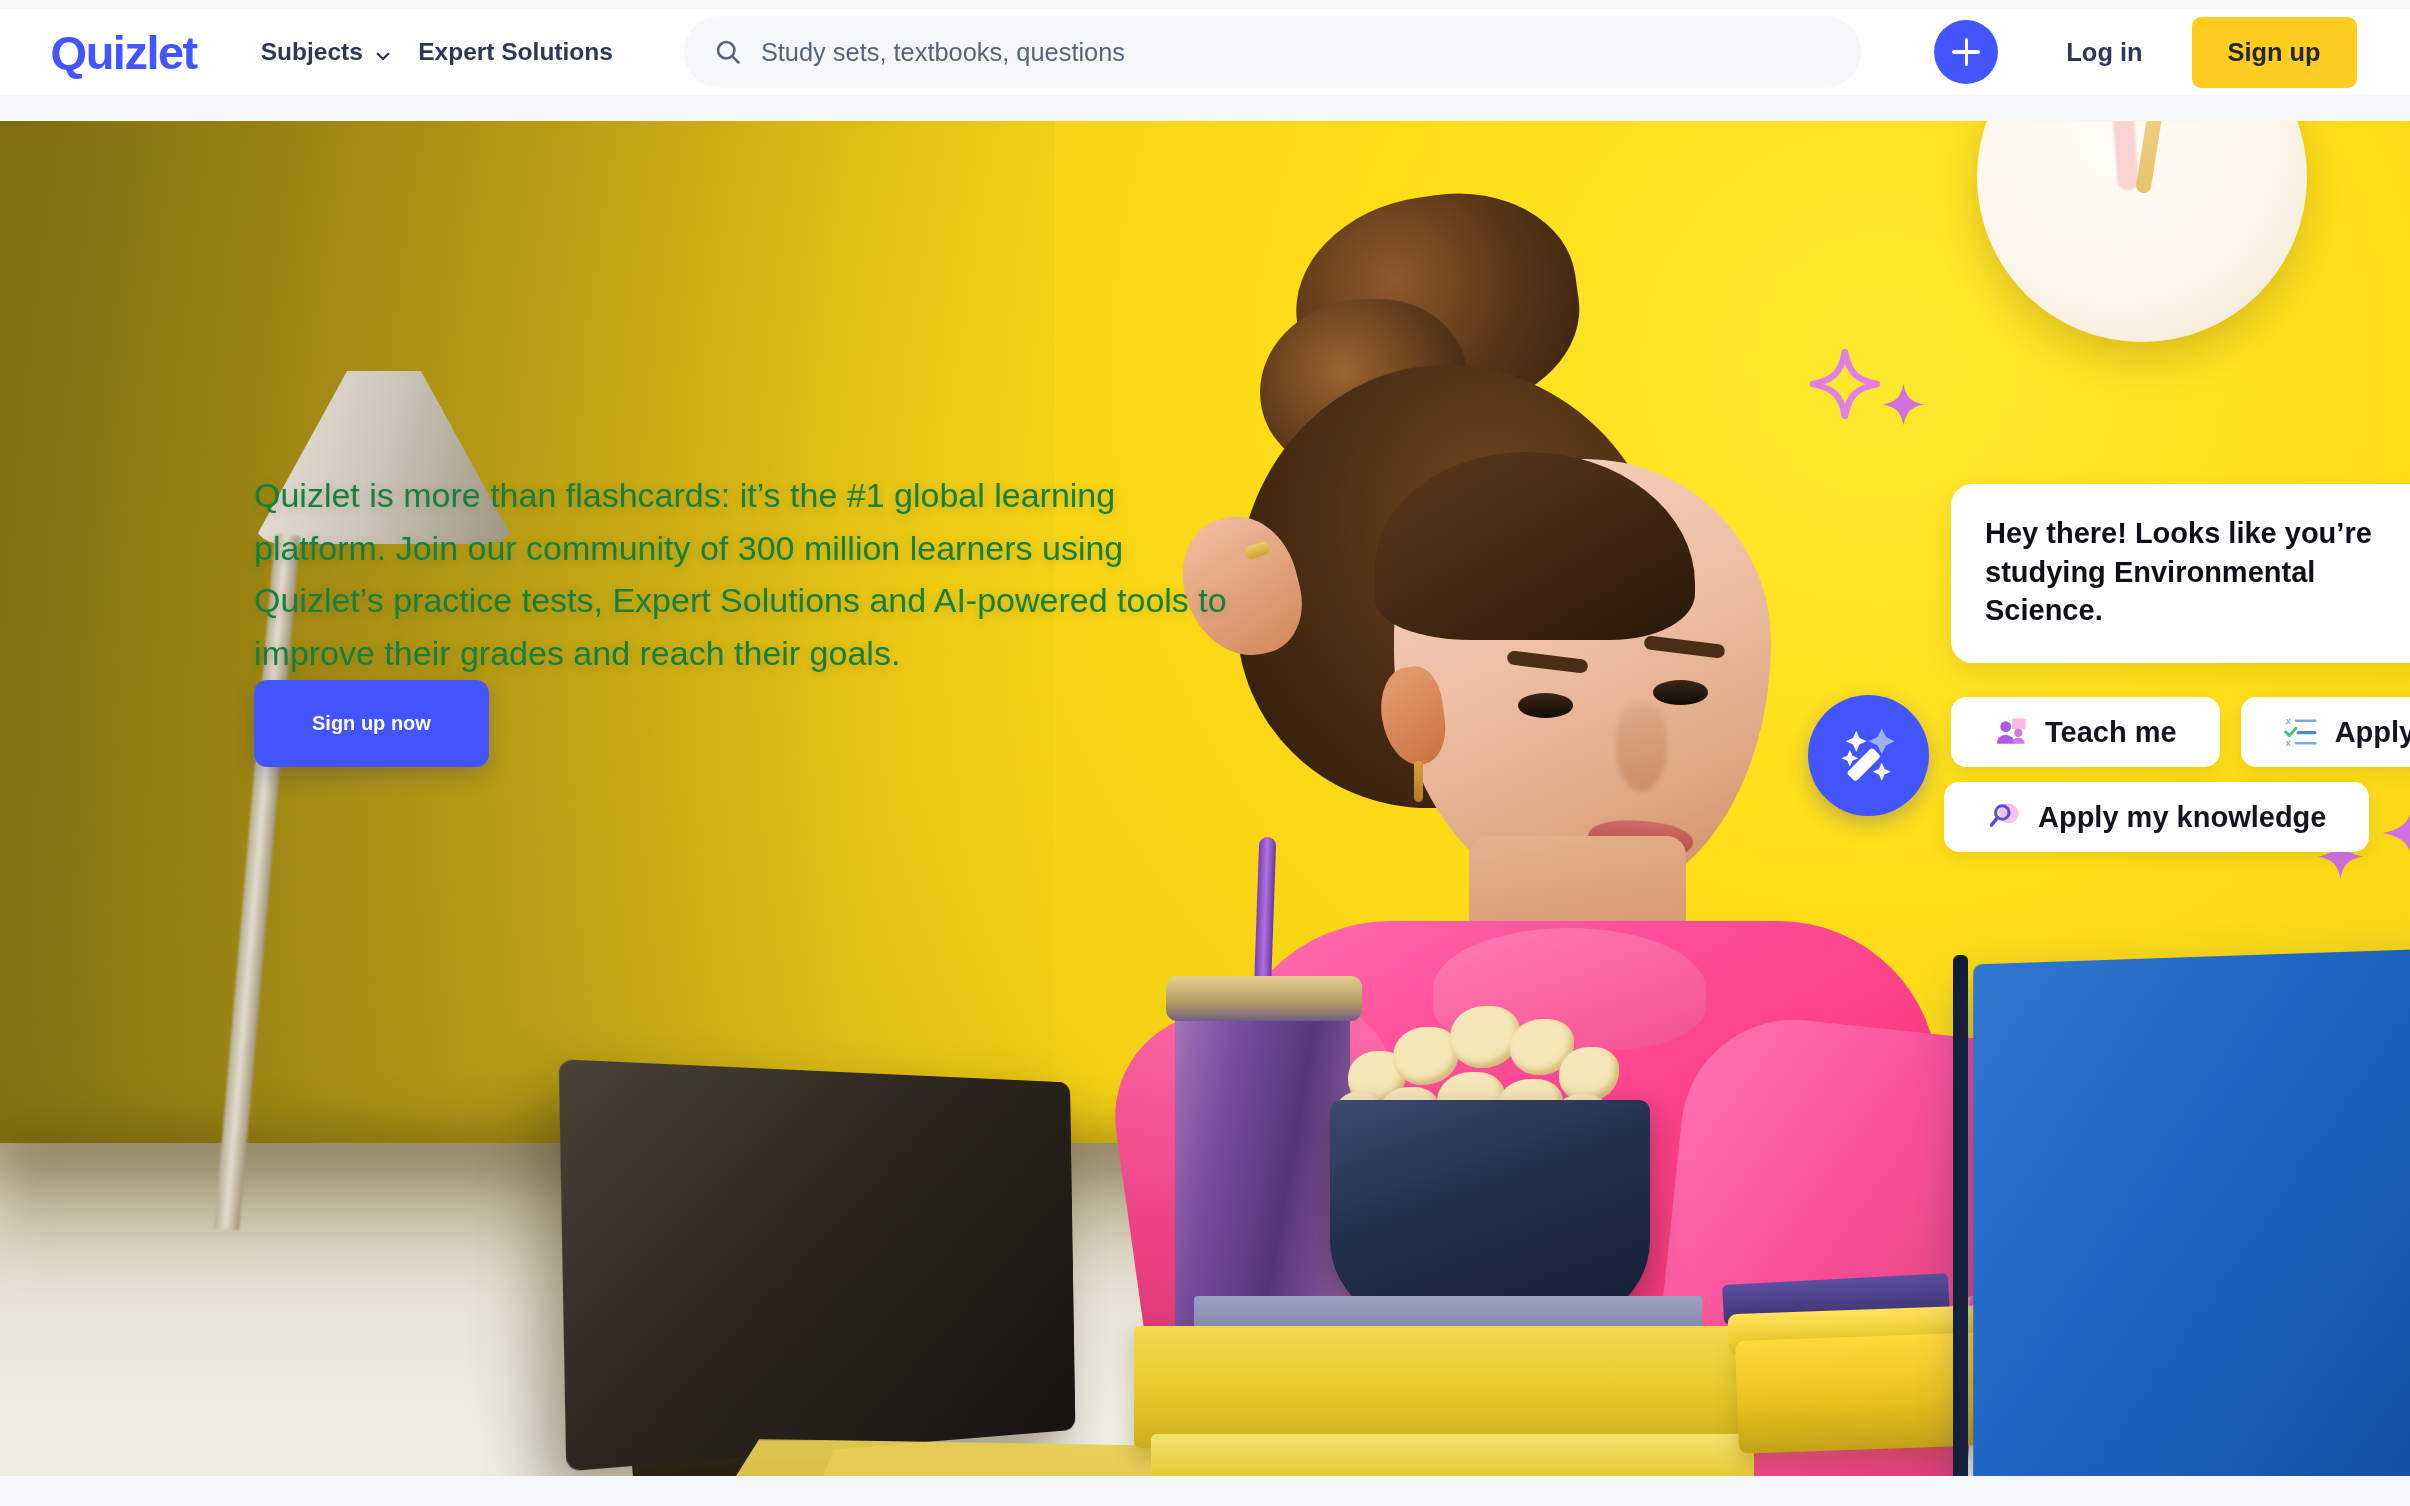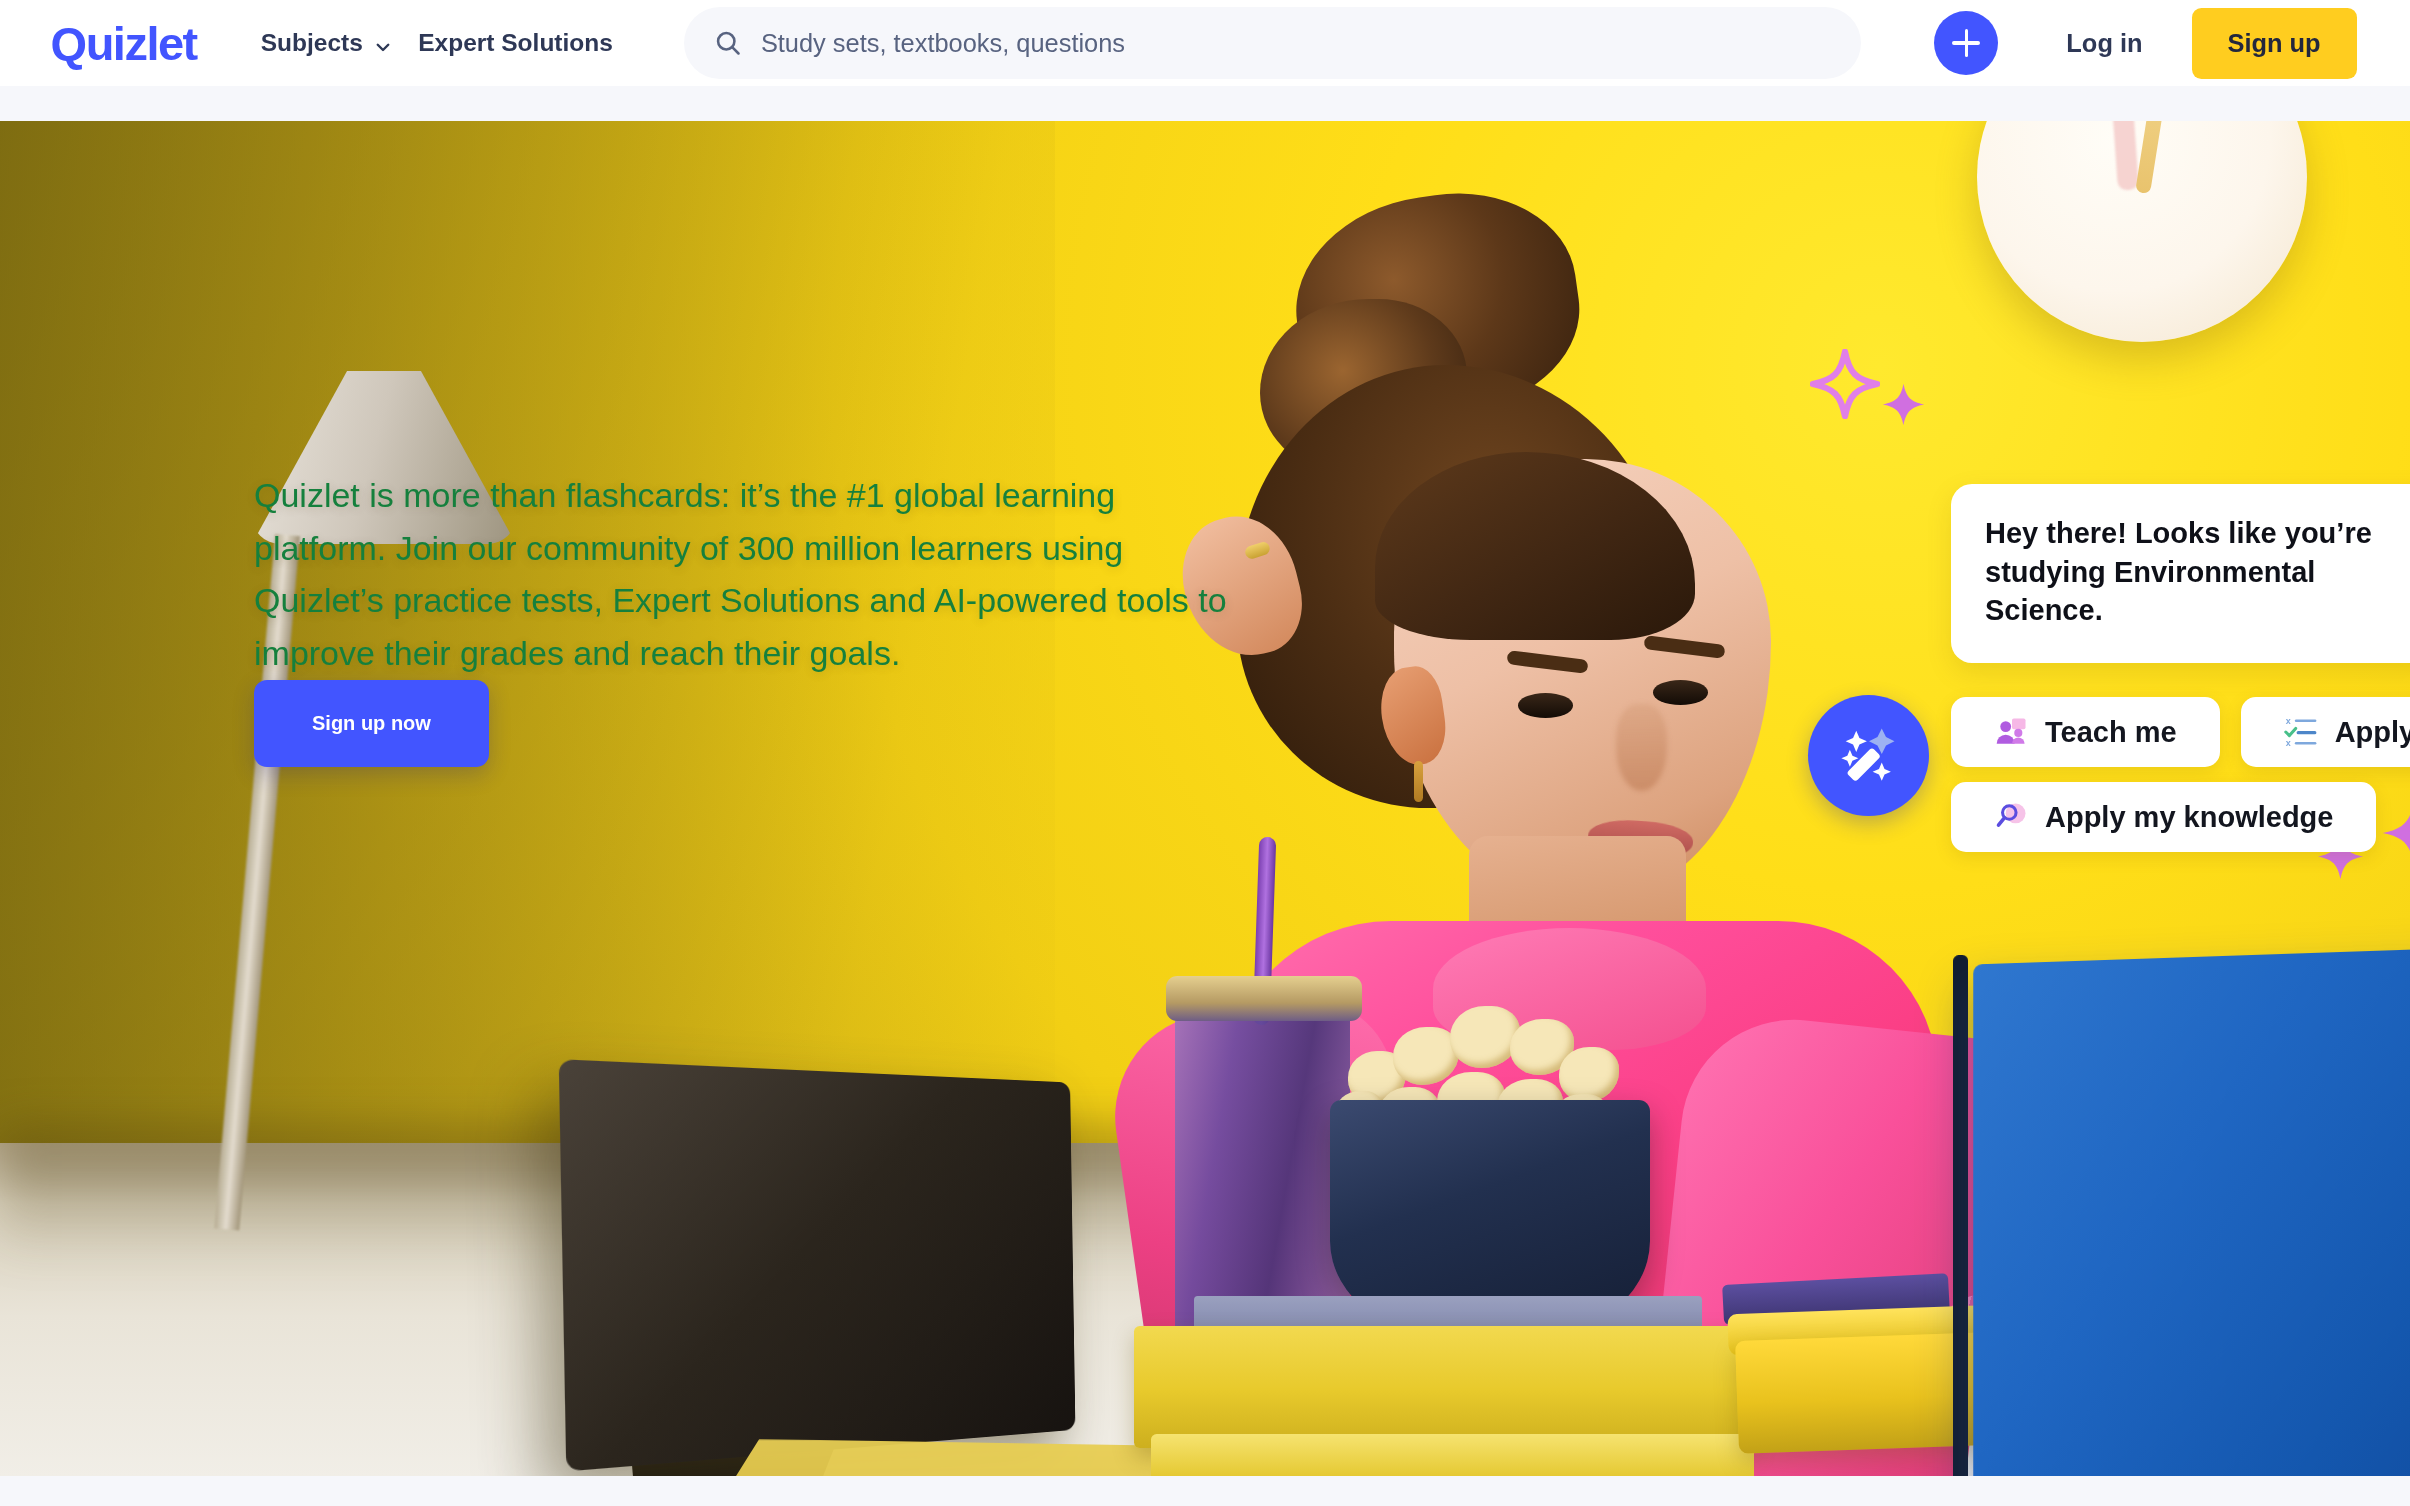--- a/index.html
+++ b/index.html
@@ -5,21 +5,21 @@
   * { margin:0; padding:0; box-sizing:border-box; }
   html, body {
     width:2411px; height:1507px;
     background:#f6f7fb;
     font-family:"Liberation Sans", sans-serif;
     overflow:hidden;
   }
 
   
   .header{
-    position:absolute; top:0; left:0;
+    position:absolute; top:9px; left:0;
     width:2411px; height:86px;
     background:#ffffff;
     display:flex; align-items:center;
     padding:0 45px;
     z-index:50;
   }
   .logo{
     font-size:47px; font-weight:bold;
     color:#4255ff; letter-spacing:-1.5px;
     margin-left:5.6px; margin-right:51px;
@@ -380,21 +380,21 @@
   .chip-row{ position:absolute; left:181px; top:341px; display:flex; gap:21px; }
   .chip{
     background:#fff; border:none; cursor:pointer; border-radius:15px;
     display:flex; align-items:center; gap:15px;
     padding:17px 43px;
     font-family:"Liberation Sans", sans-serif;
     font-size:29px; font-weight:bold; color:#13161f;
     box-shadow:0 5.6px 17px rgba(120,95,10,.14);
     white-space:nowrap;
   }
-  .chip-row2{ position:absolute; left:181px; top:426px; display:flex; }
+  .chip-row2{ position:absolute; left:174px; top:426px; display:flex; }
   .chip-ic{ width:36px; height:36px; flex:0 0 auto; }
 
   .wand{
     position:absolute; left:38px; top:339px;
     width:121px; height:121px; border-radius:50%;
     background:#4255ff;
     display:flex; align-items:center; justify-content:center;
     box-shadow:0 7.5px 21px rgba(40,50,160,.3);
   }
   .wand svg{ width:68px; height:68px; }

